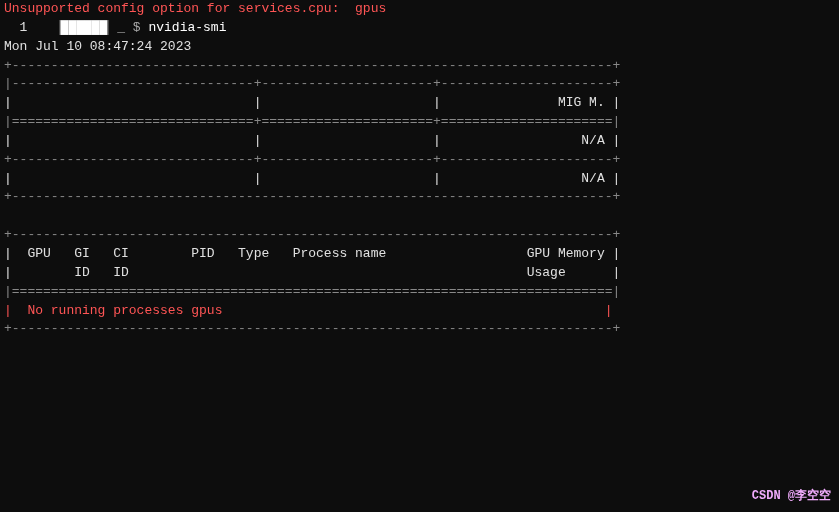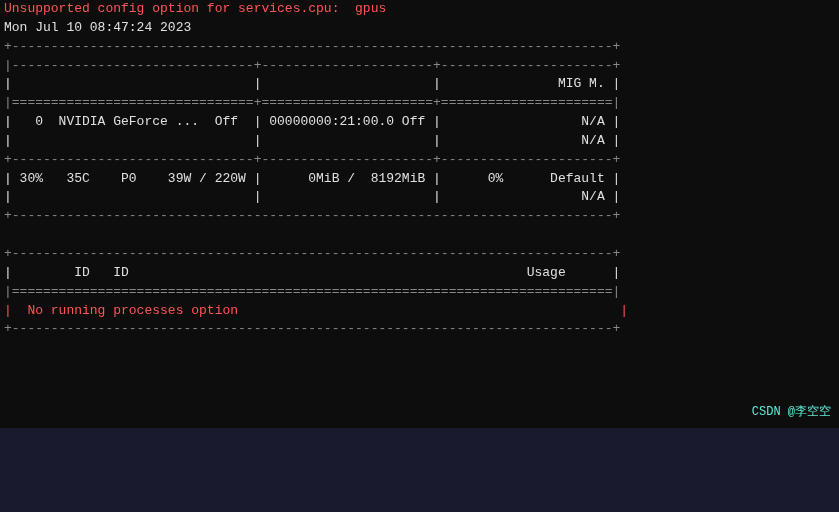--- a/index.html
+++ b/index.html
@@ -8,59 +8,60 @@
       font-family: 'Courier New', Courier, monospace;
       font-size: 13px;
       color: #c8c8c8;
       width: 839px;
       height: 512px;
       overflow: hidden;
     }
     .terminal {
       background-color: #0d0d0d;
       width: 839px;
-      height: 428px;
+      height: 512px;
       padding: 0;
       overflow: hidden;
       position: relative;
     }
     .line {
       white-space: pre;
       line-height: 1.45;
       padding: 0 4px;
       display: block;
     }
     .red { color: #ff5555; }
     .white { color: #e0e0e0; }
     .border-line { color: #888888; }
     .watermark {
       position: absolute;
       bottom: 8px;
       right: 8px;
-      color: #5eead4;
+      color: #f0abfc;
       font-size: 12px;
+      font-weight: bold;
     }
   </style>
 </head>
 <body>
 
 <div class="terminal">
   <span class="line red">Unsupported config option for services.cpu:  gpus</span>
+  <span class="line white">  1    <span style="background:#444;color:#fff;padding:0 2px;">██████</span> <span style="color:#aaa;">_ $</span> <span style="color:#fff;">nvidia-smi</span></span>
   <span class="line white">Mon Jul 10 08:47:24 2023</span>
   <span class="line border-line">+-----------------------------------------------------------------------------+</span>
   <span class="line border-line">|-------------------------------+----------------------+----------------------+</span>
   <span class="line white">|                               |                      |               MIG M. |</span>
   <span class="line border-line">|===============================+======================+======================|</span>
-  <span class="line white">|   0  NVIDIA GeForce ...  Off  | 00000000:21:00.0 Off |                  N/A |</span>
   <span class="line white">|                               |                      |                  N/A |</span>
   <span class="line border-line">+-------------------------------+----------------------+----------------------+</span>
-  <span class="line white">| 30%   35C    P0    39W / 220W |      0MiB /  8192MiB |      0%      Default |</span>
   <span class="line white">|                               |                      |                  N/A |</span>
   <span class="line border-line">+-----------------------------------------------------------------------------+</span>
   <span class="line"> </span>
   <span class="line border-line">+-----------------------------------------------------------------------------+</span>
+  <span class="line white">|  GPU   GI   CI        PID   Type   Process name                  GPU Memory |</span>
   <span class="line white">|        ID   ID                                                   Usage      |</span>
   <span class="line border-line">|=============================================================================|</span>
-  <span class="line red">|  No running processes option                                                 |</span>
+  <span class="line red">|  No running processes gpus                                                 |</span>
   <span class="line border-line">+-----------------------------------------------------------------------------+</span>
 
   <div class="watermark">CSDN @李空空</div>
 </div>
 
 </body></html>

